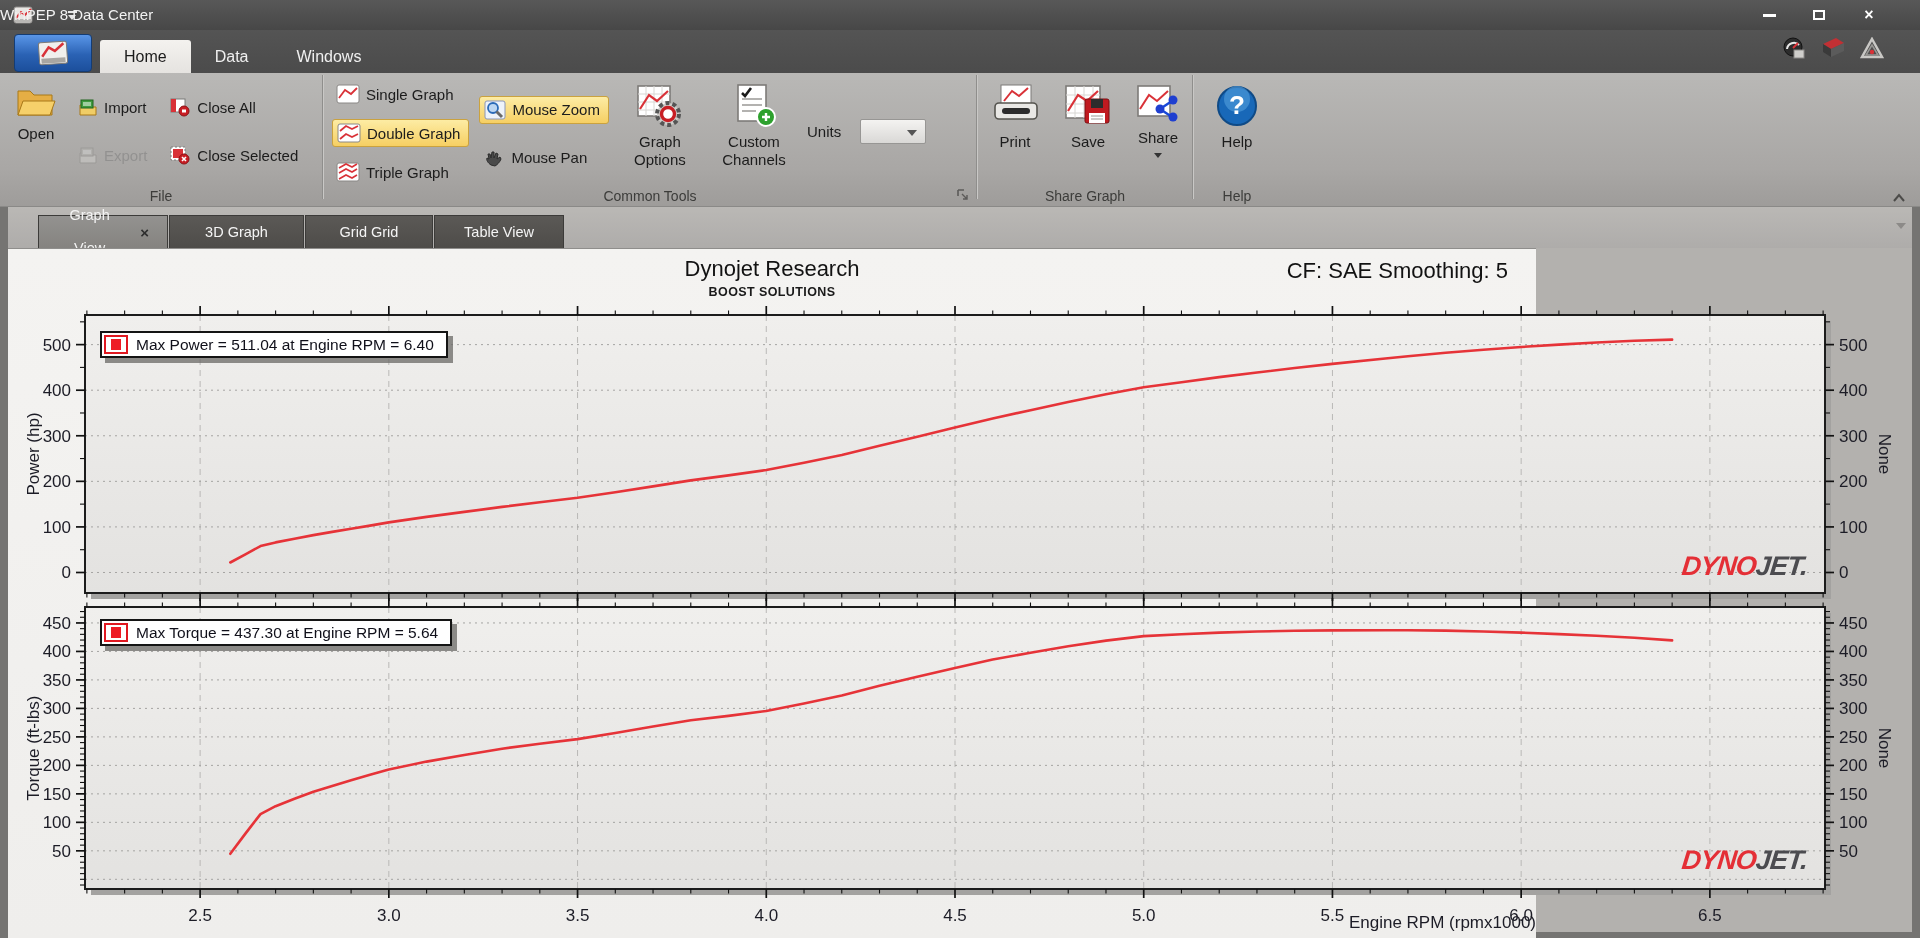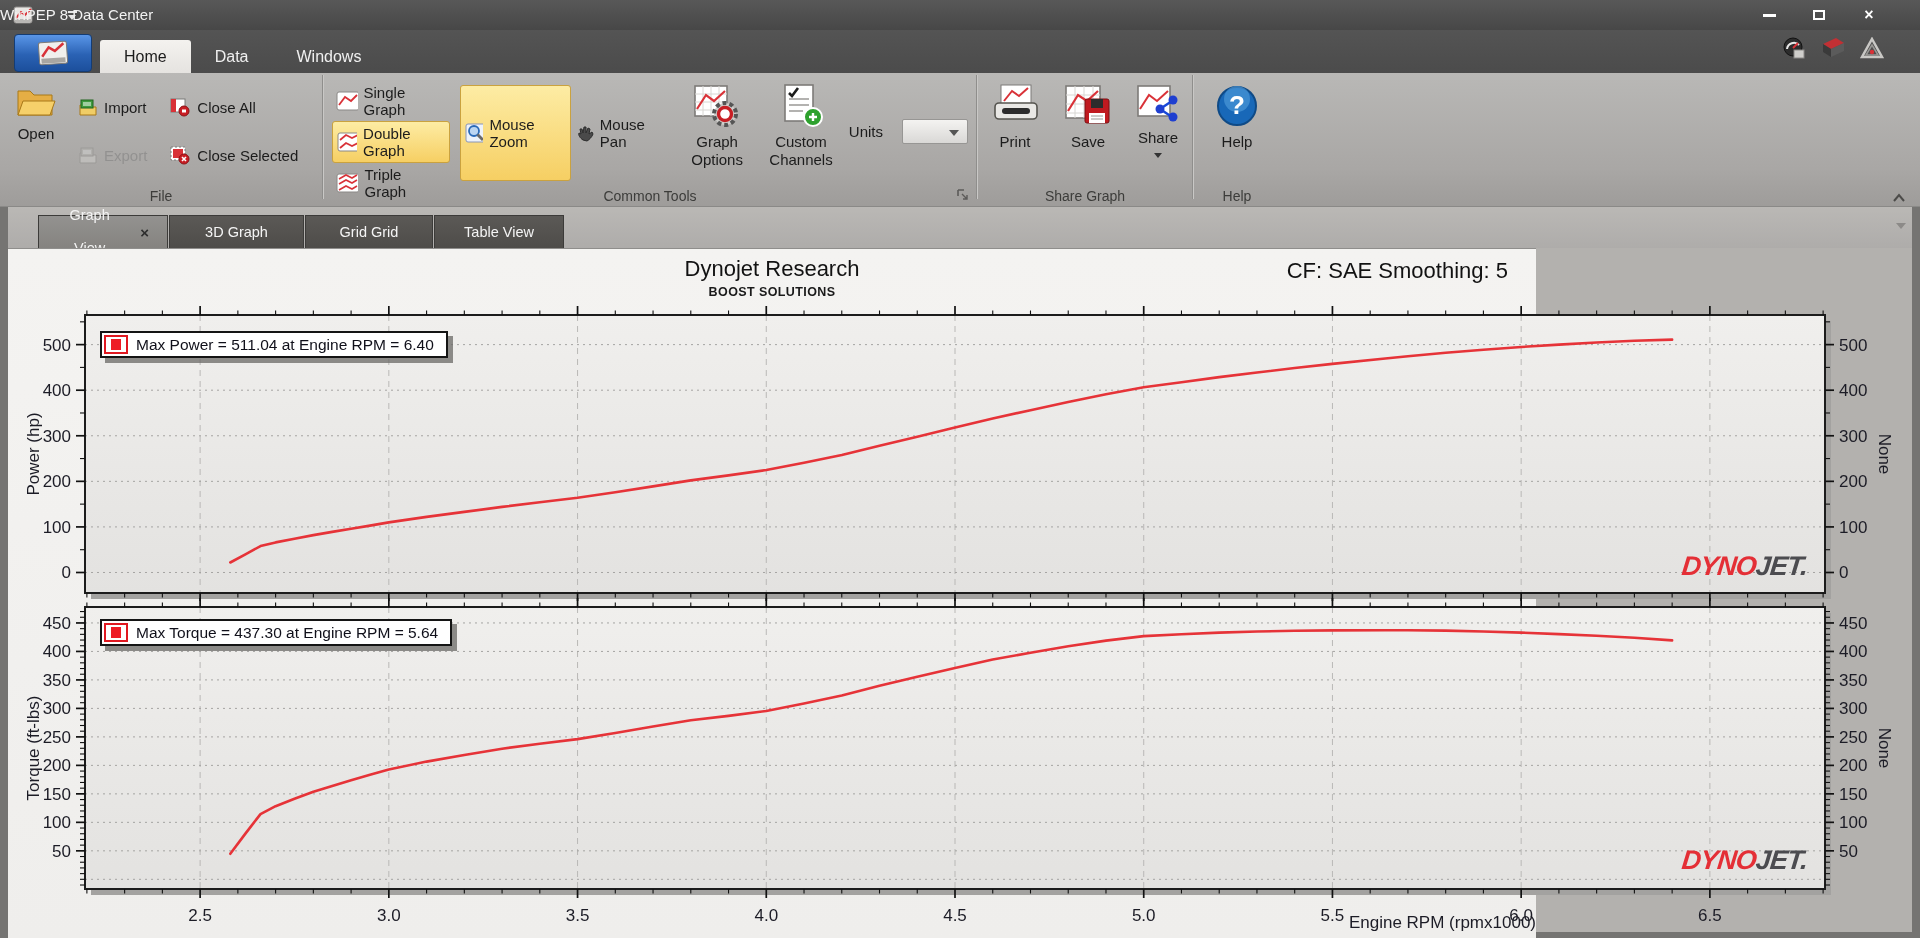--- a/index.html
+++ b/index.html
@@ -38,21 +38,21 @@
   .rgroup-label { position:absolute; left:0; right:0; bottom:2px; text-align:center; font-size:14px; color:#3c3c3a; }
   .rib-sep { width:0; height:124px; margin-top:2px; border-left:1px solid #8f8e8c; border-right:1px solid #c9c8c6; }
   .bigbtn { display:flex; flex-direction:column; align-items:center; justify-content:flex-start; gap:4px; padding:4px 6px; border-radius:3px; }
   .bigbtn .blabel { font-size:15px; color:#1c1c1c; text-align:center; line-height:18px; }
   .smallcol { display:flex; flex-direction:column; justify-content:space-around; height:96px; margin-top:4px; }
   .smallbtn { display:flex; align-items:center; gap:6px; padding:3px 8px 3px 4px; border-radius:3px; font-size:15px; color:#1c1c1c; }
   .smallbtn.disabled { opacity:.55; }
   .smallbtn.disabled .slabel { color:#7e7e7e; }
   .hl-yellow { background:linear-gradient(#fdeca4,#f6cf63); border:1px solid #caa23f; }
   .graphstack { display:flex; flex-direction:column; justify-content:space-between; height:104px; margin-top:2px; }
-  .mousestack { display:flex; justify-content:space-around; height:96px; margin-top:6px; }
+  .mousestack { display:flex; flex-direction:column; justify-content:space-around; height:96px; margin-top:6px; }
   .units-row { display:flex; align-items:center; gap:19px; margin-top:40px; font-size:15px; color:#1c1c1c; }
   .units-combo { width:66px; height:25px; background:linear-gradient(#f4f3f1,#d9d8d6); border:1px solid #979694; border-radius:2px; position:relative; }
   .units-caret { position:absolute; right:8px; top:10px; width:0; height:0; border-left:5px solid transparent; border-right:5px solid transparent; border-top:6px solid #555; }
   .dialog-launcher { position:absolute; right:6px; bottom:4px; width:14px; height:14px; }
   .ribbon-collapse { position:absolute; right:14px; bottom:4px; width:14px; height:12px; }
   .share-caret { width:0; height:0; border-left:4px solid transparent; border-right:4px solid transparent; border-top:5px solid #333; margin-top:2px; }
 
   
   .content-frame { position:absolute; left:0; top:207px; width:1920px; height:731px;
     border-left:8px solid #757472; border-right:8px solid #757472; border-bottom:6px solid #757472; background:#b3b1ae; }

